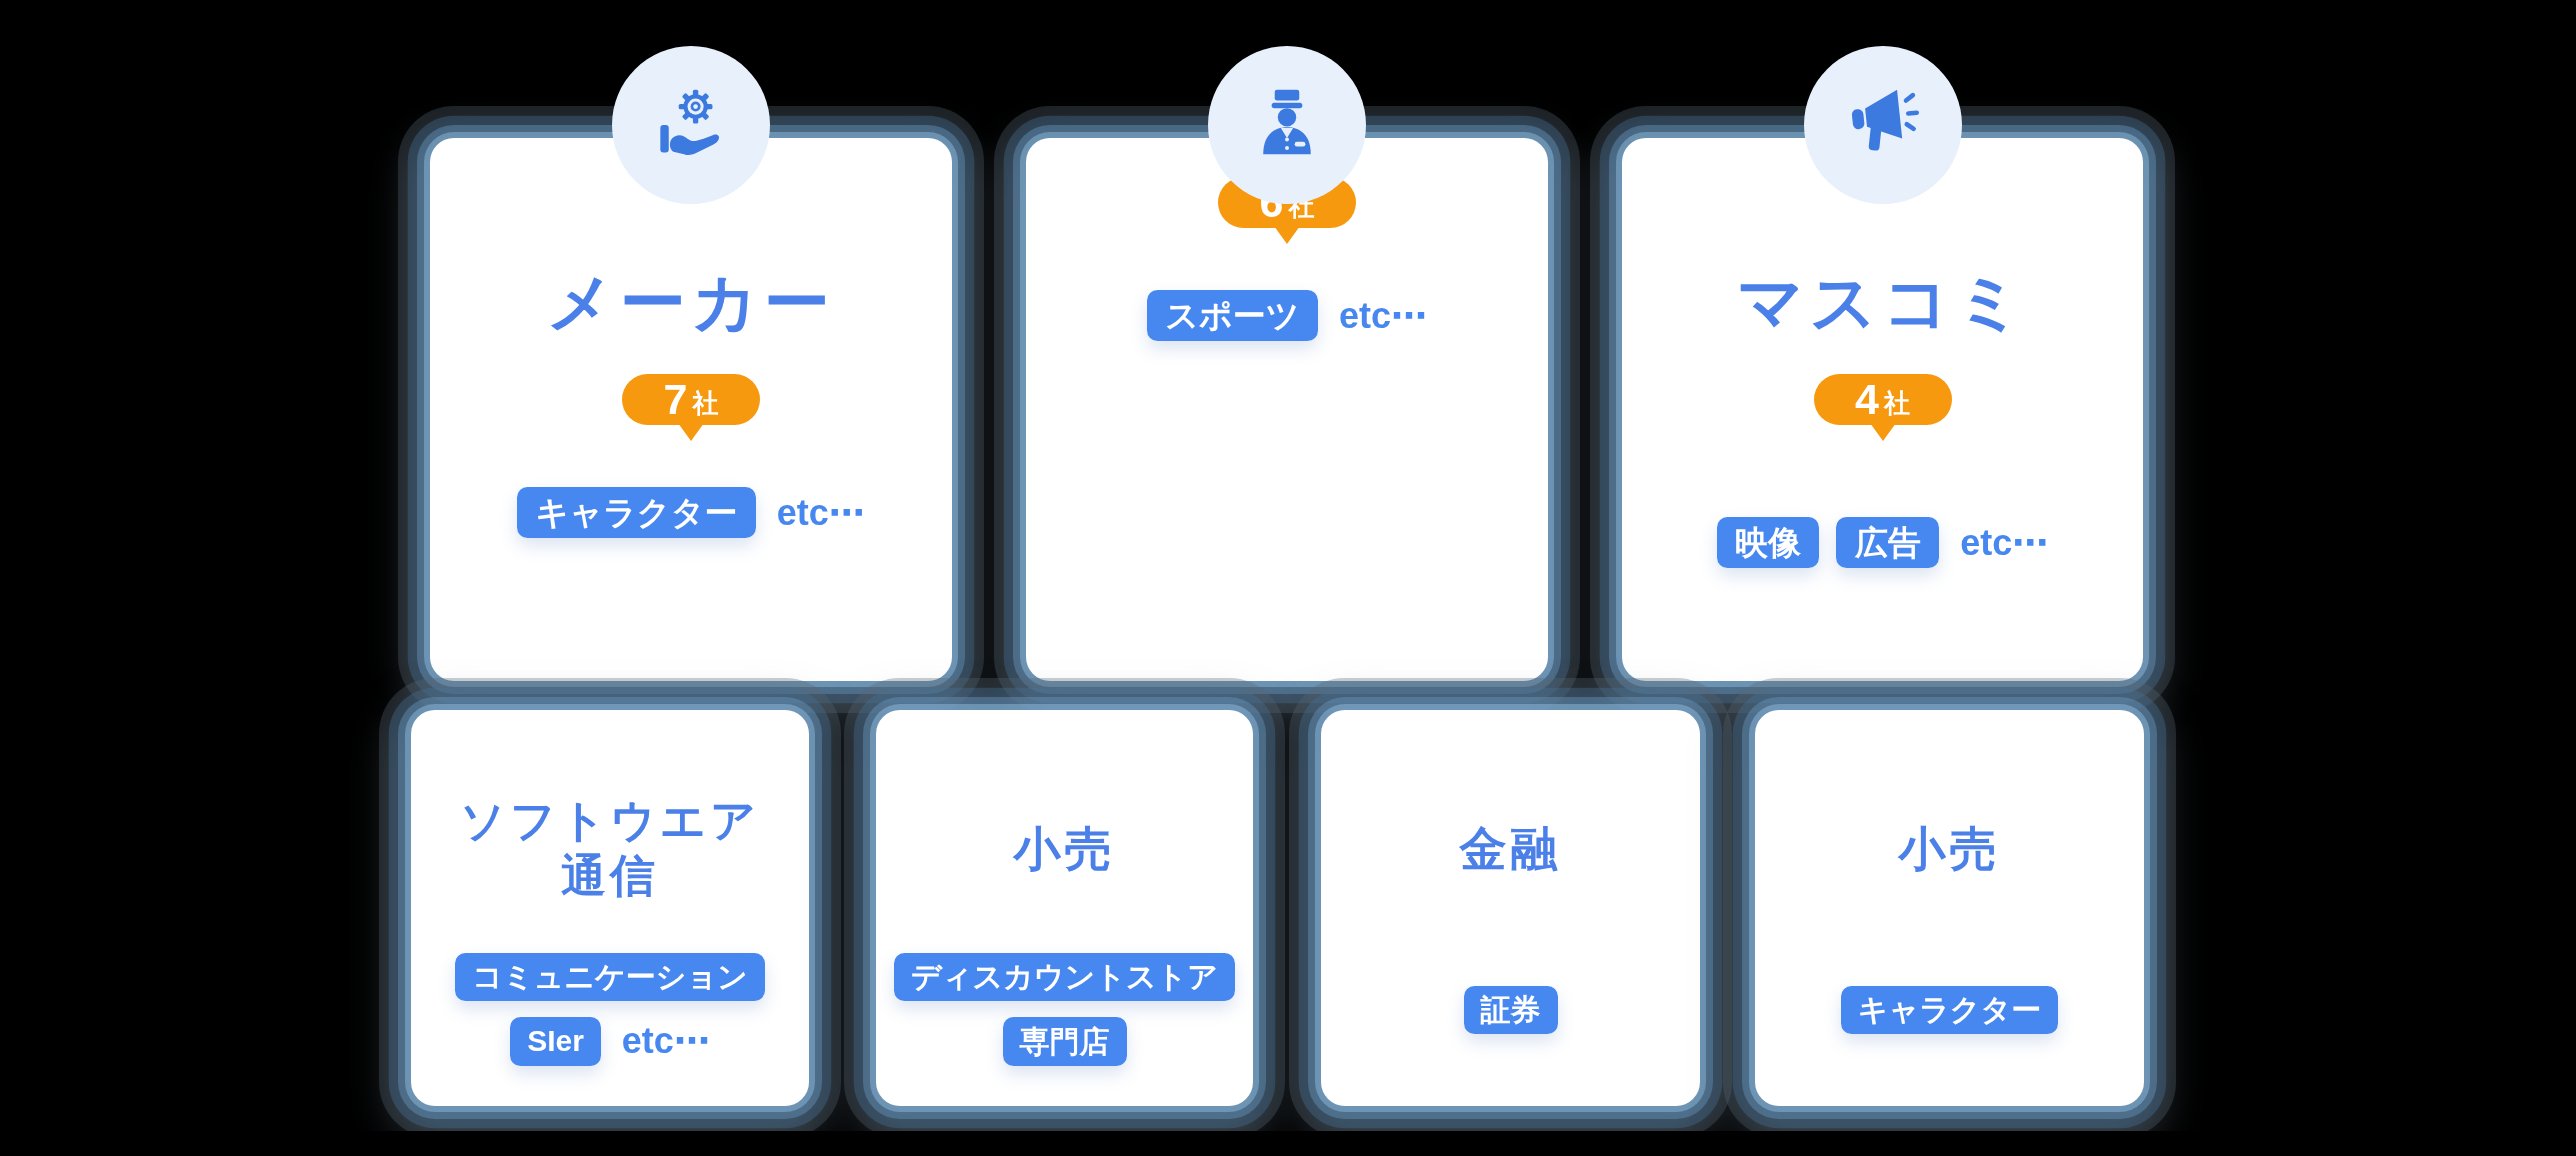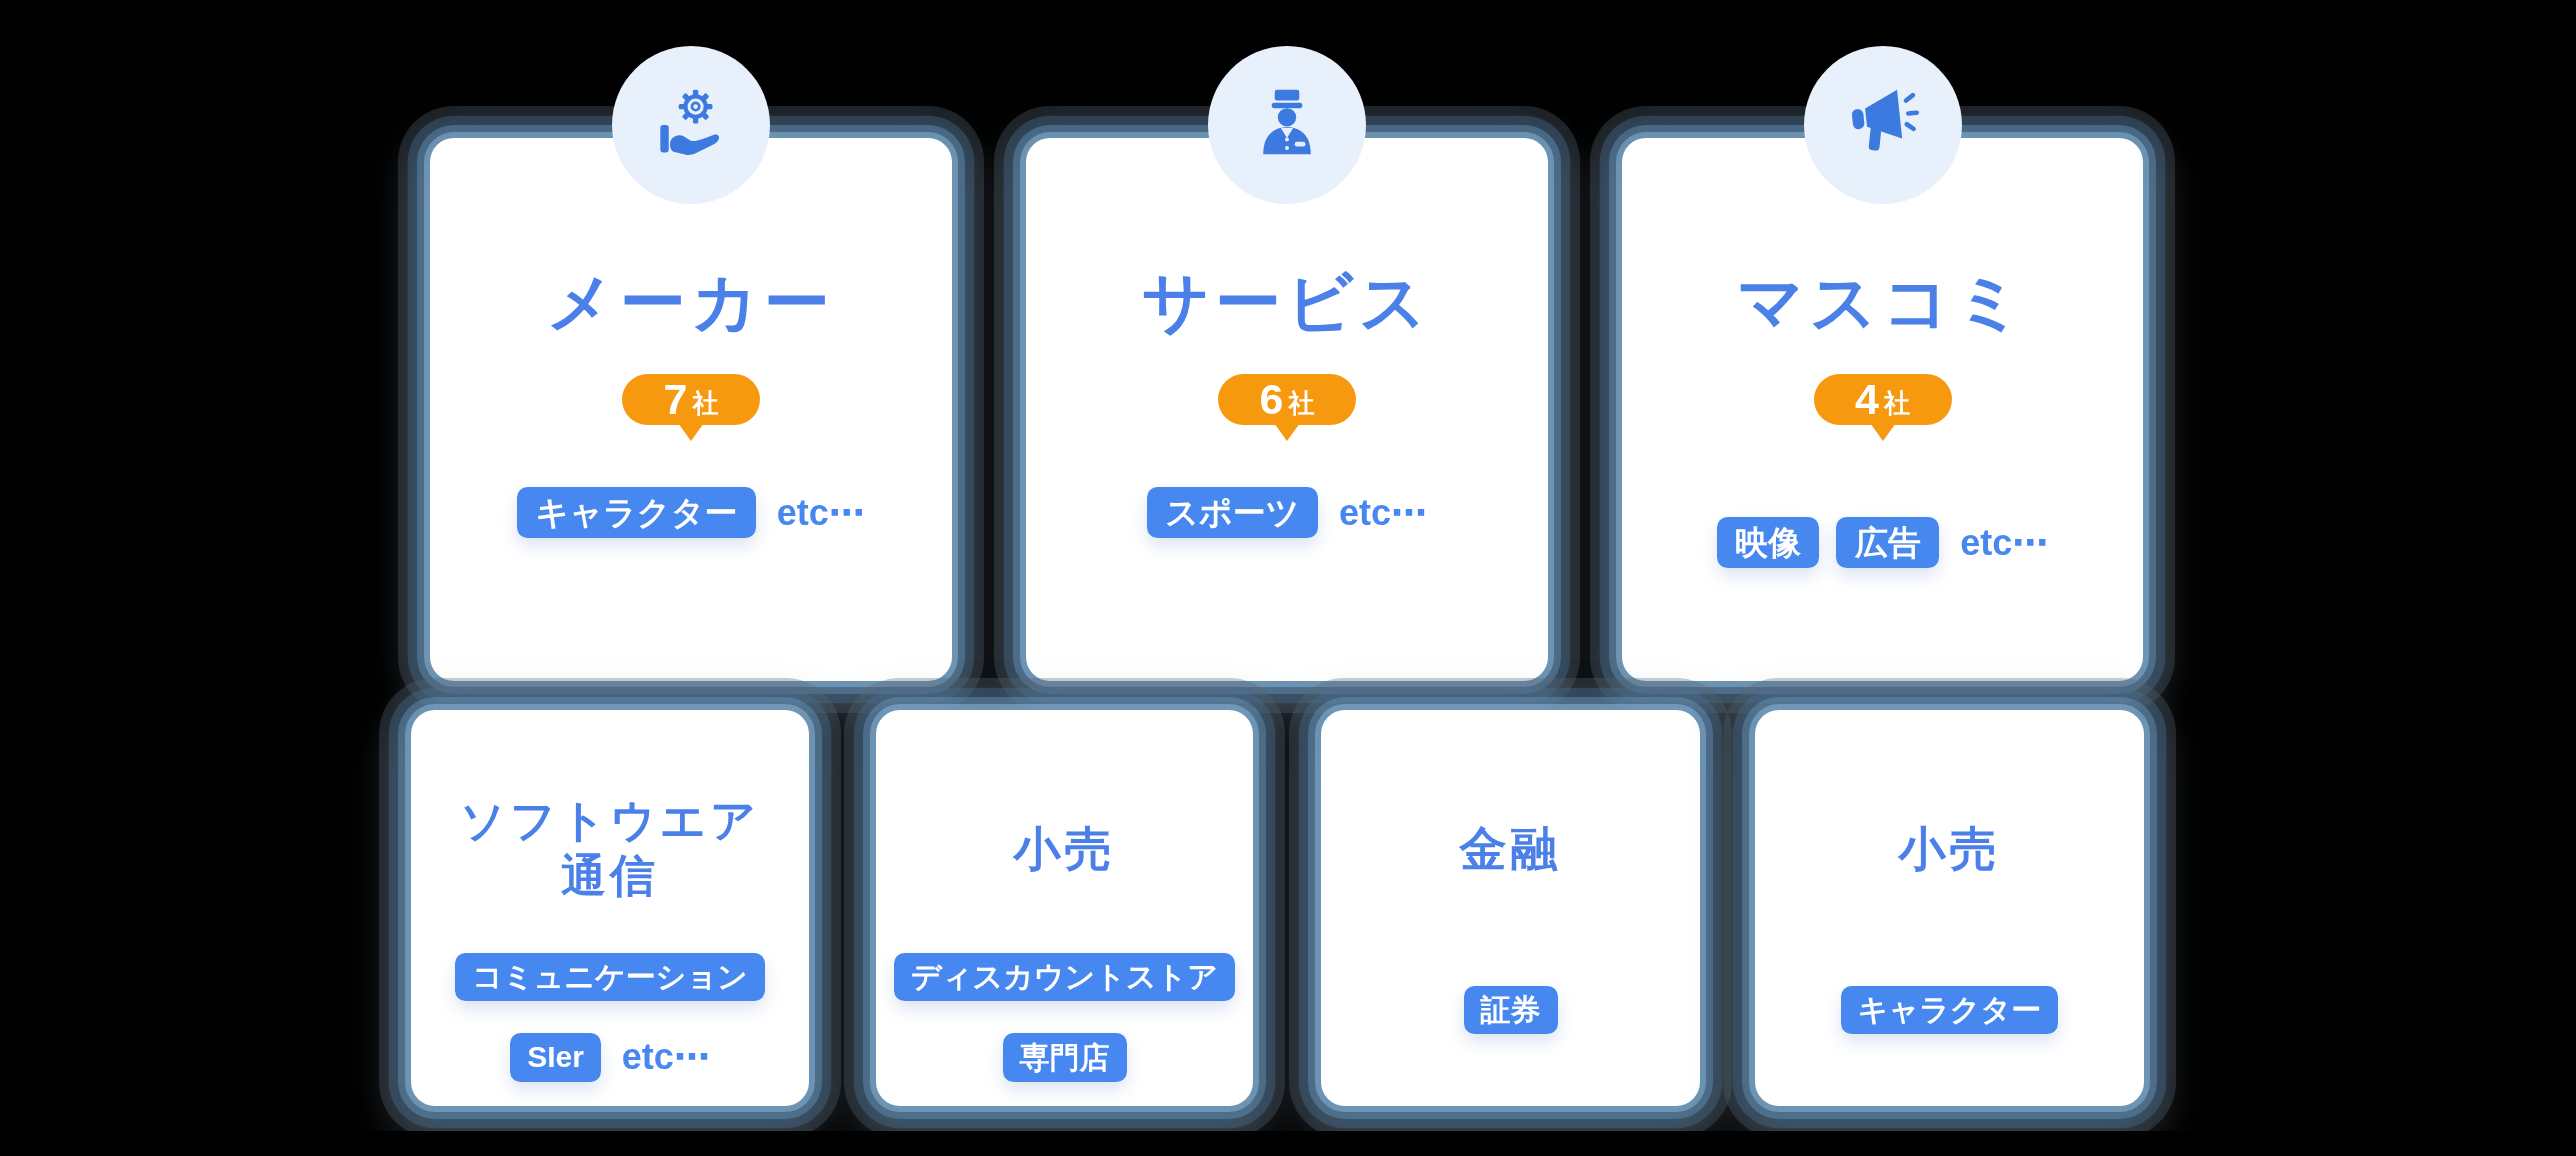--- a/index.html
+++ b/index.html
@@ -67,21 +67,21 @@
     background:var(--tag-blue);color:#ffffff;
     font-size:33px;font-weight:700;line-height:1;
     padding:9.2px 18.4px;border-radius:10.5px;white-space:nowrap;
     box-shadow:0 8px 17px rgba(80,120,190,.20);
   }
   .etc-label{color:var(--tag-blue);font-size:36px;font-weight:700;margin-left:4px;white-space:nowrap;}
 
   
   .card-bottom .card-title{font-size:47px;margin-top:115px;letter-spacing:4px;}
   .card-bottom .card-title.two-line{font-size:45px;margin-top:84px;line-height:1.22;}
-  .card-bottom .tags{margin-top:var(--tags-mt,66px);gap:32px;}
+  .card-bottom .tags{margin-top:var(--tags-mt,66px);gap:16px;}
   .card-bottom .tag{font-size:30px;padding:9.2px 17px;}
 </style>
 </head>
 <body>
 
 <div class="stage">
 
   <div class="card card-top" style="left:430px;top:138px;width:522px;height:543px;">
     <div class="icon-circle">
       <svg viewBox="0 0 120 120" fill="currentColor" aria-hidden="true">
@@ -122,21 +122,20 @@
         <rect x="44" y="14" width="32" height="14" rx="3"></rect>
         <rect x="40" y="31" width="40" height="7" rx="3.5"></rect>
         <circle cx="60" cy="50" r="12"></circle>
         <path d="M29 98 c0 -25 14 -35 31 -35 c17 0 31 10 31 35 z"></path>
         <path d="M52 64 h16 l-8 13 z" fill="var(--icon-circle-bg)"></path>
         <rect x="70" y="82" width="14" height="6" rx="3" fill="var(--icon-circle-bg)"></rect>
         <circle cx="60" cy="79" r="2.6" fill="var(--icon-circle-bg)"></circle>
         <circle cx="60" cy="90" r="2.6" fill="var(--icon-circle-bg)"></circle>
       </svg>
     </div>
-    <h2 class="card-title">サービス</h2>
     <div class="badge">
       <span class="badge-num">6</span>
       <span class="badge-unit">社</span>
     </div>
     <div class="tags">
       <div class="tag-row">
         <span class="tag">スポーツ</span>
         <span class="etc-label">etc⋯</span>
       </div>
     </div>

